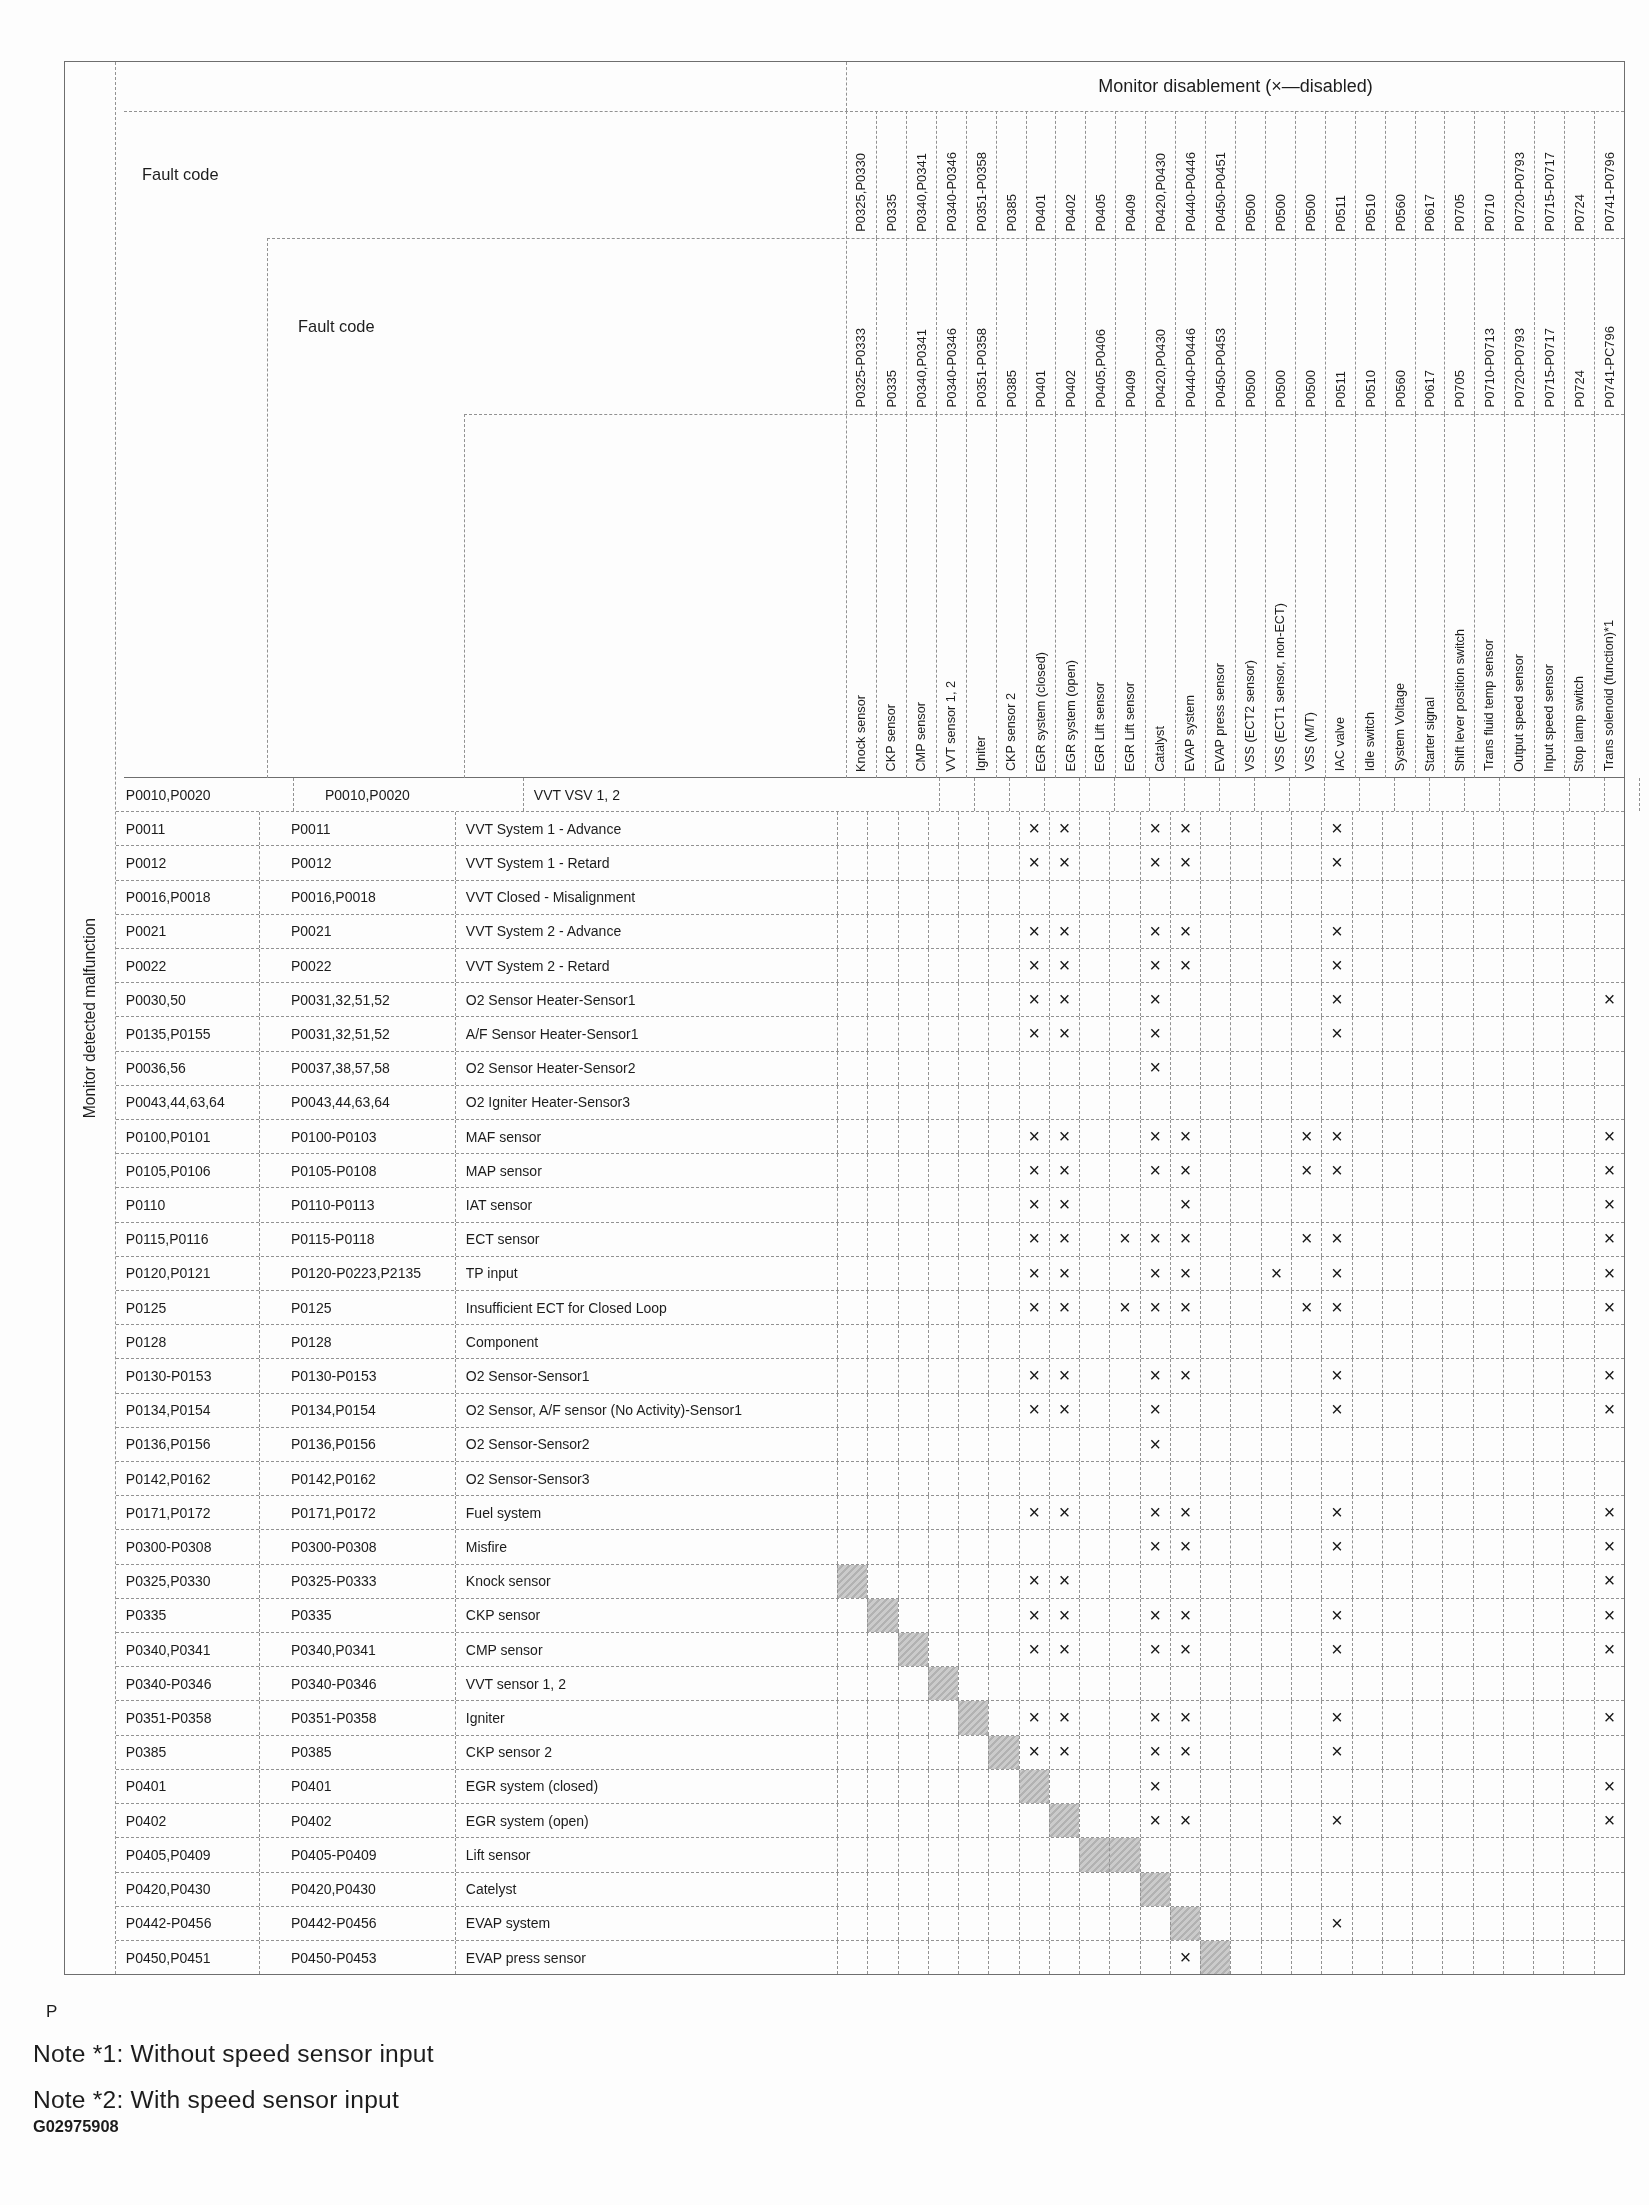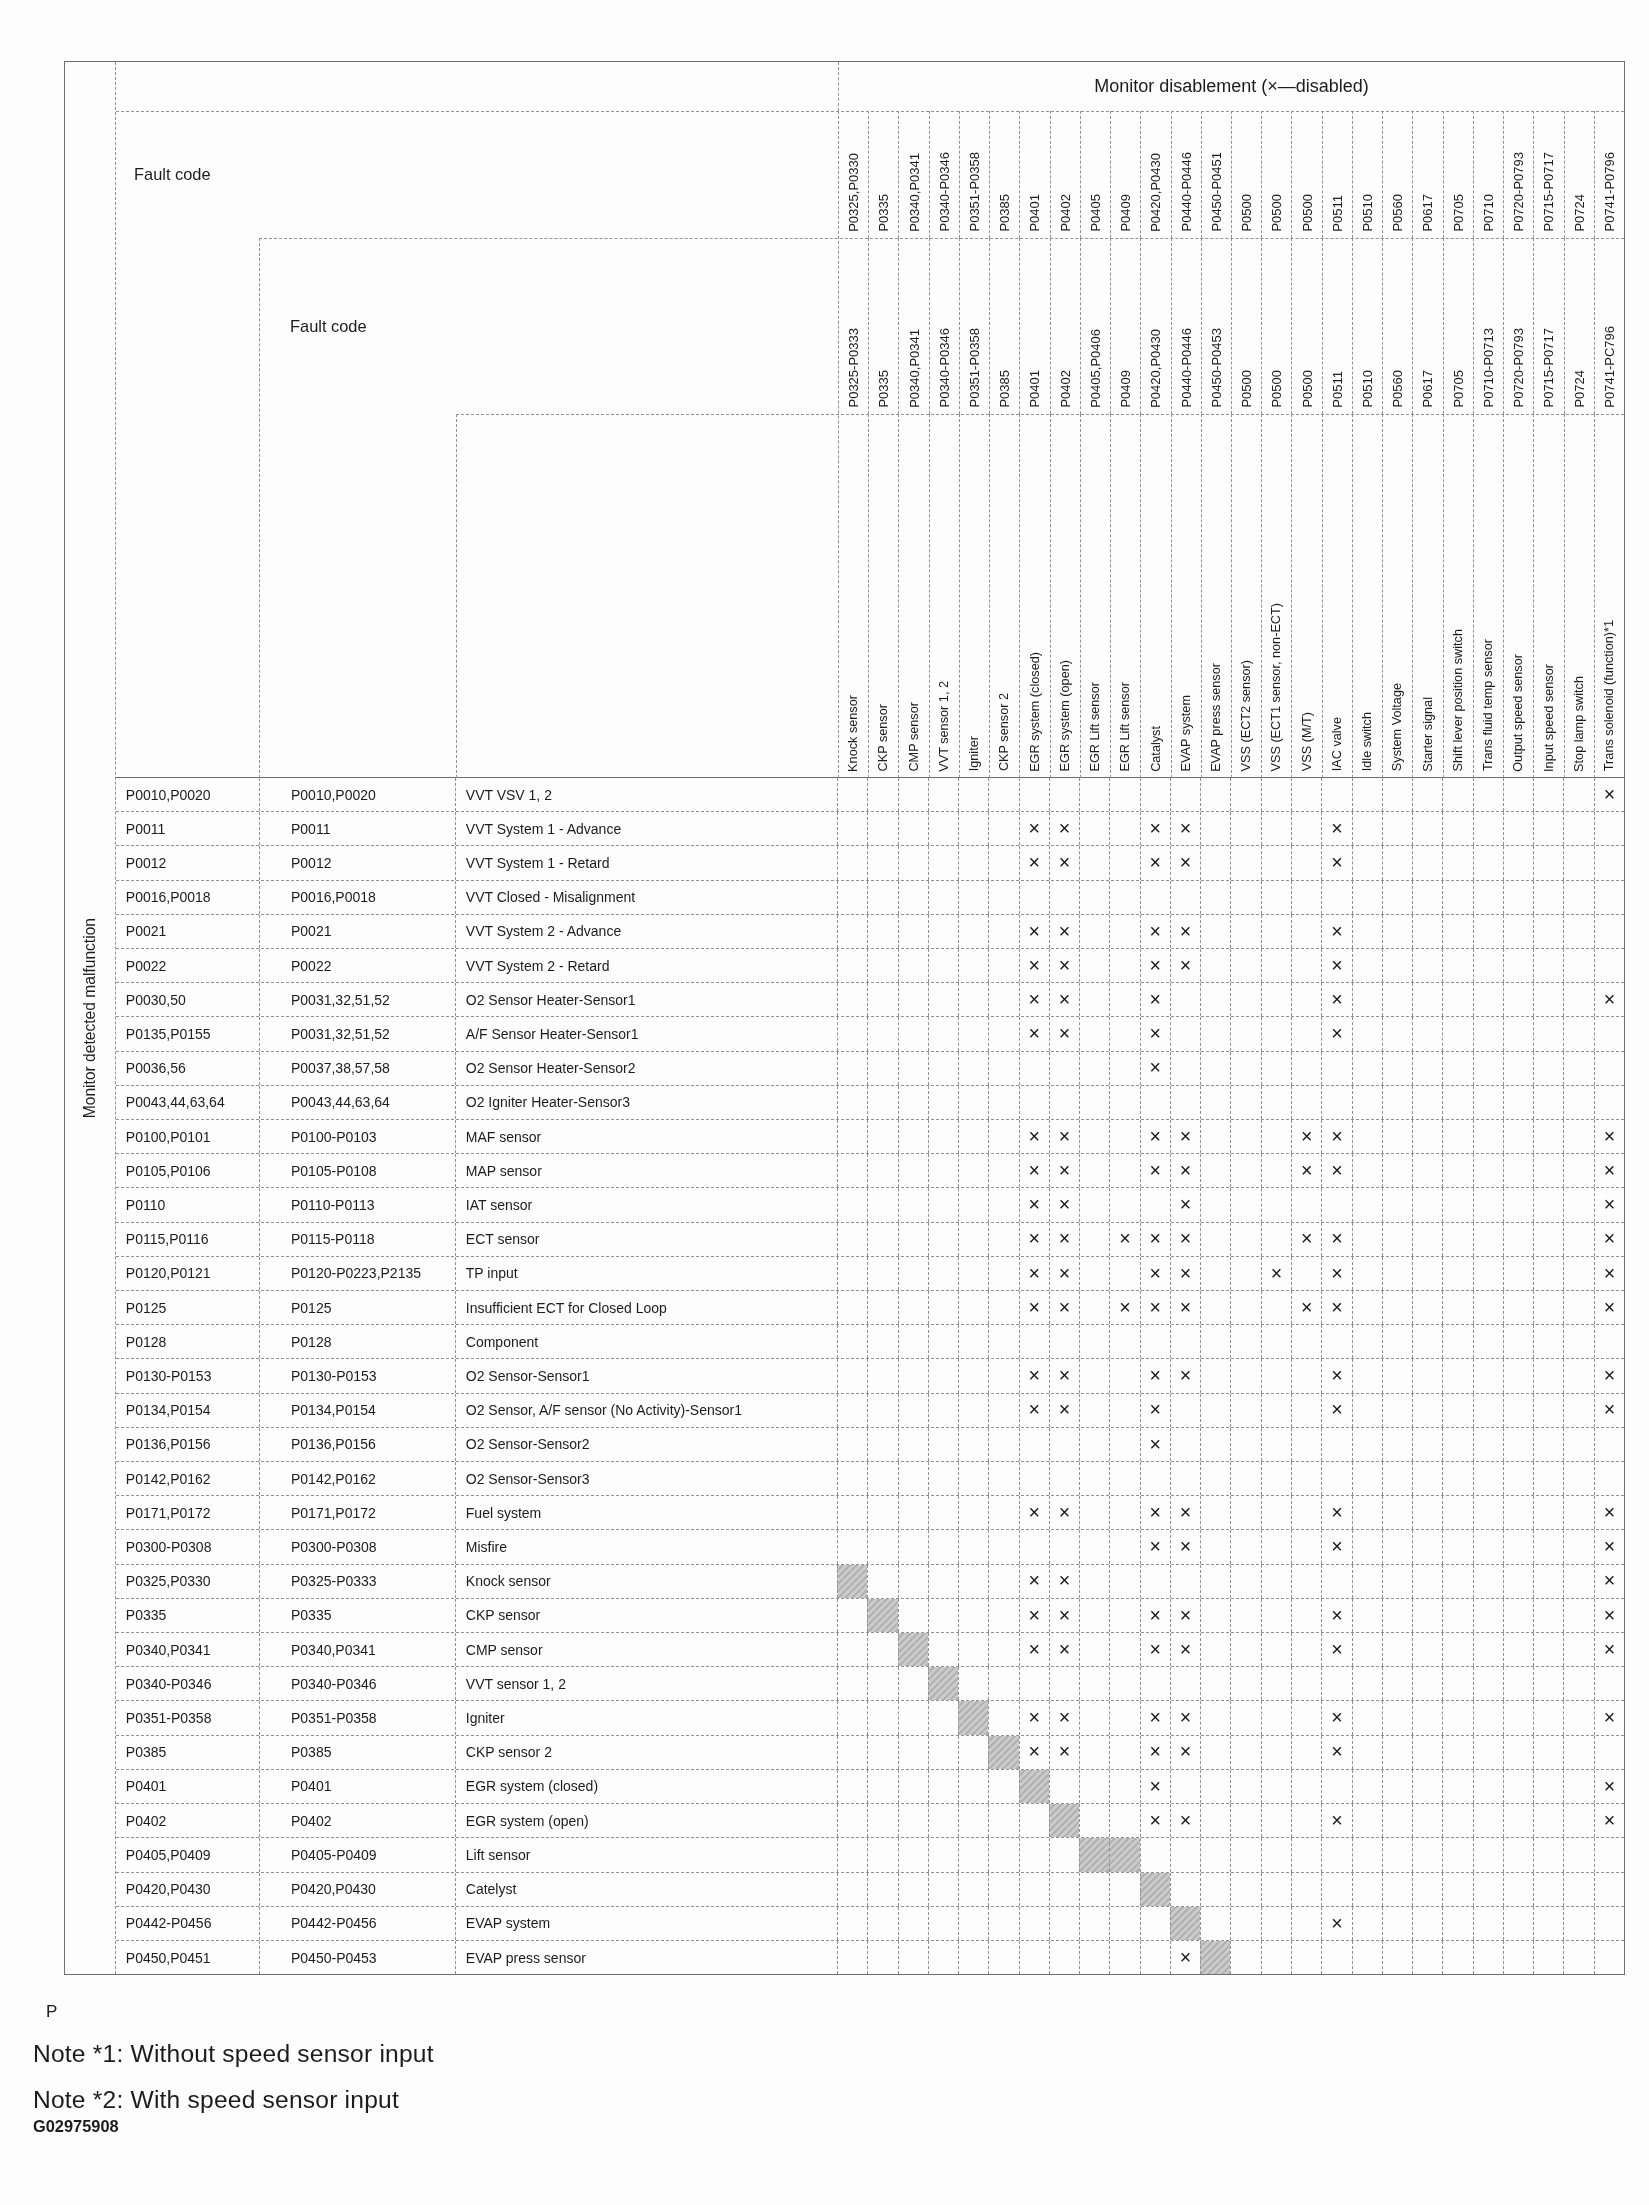--- a/index.html
+++ b/index.html
@@ -27,21 +27,21 @@
     left: 0; top: 0; bottom: 0;
     width: 51px;
     border-right: 0.8px dashed #929292;
     display: flex; align-items: center; justify-content: center;
   }
   .vstrip .vtext { font-size: 15.6px; }
   .main { position: absolute; left: 51px; top: 0; right: 0; bottom: 0; }
 
   
   .head {
-    position: absolute; left: 0; top: 0; right: 0; height: 716px;
+    position: absolute; left: 8px; top: 0; right: 0; height: 716px;
     border-bottom: 1.6px solid #6e6e6e;
   }
   .band {
     position: absolute; left: 722px; top: 0; right: 0; height: 49px;
     border-left: 0.8px dashed #929292;
     display: flex; align-items: center; justify-content: center;
     font-size: 18px;
   }
   .hline60 { position: absolute; left: 0; right: 0; top: 49px; border-top: 0.8px dashed #929292; }
   .hlineA  { position: absolute; left: 143px; right: 0; top: 176px; border-top: 0.8px dashed #929292; }
@@ -91,21 +91,21 @@
   .tbody {
     position: absolute; left: 0; top: 716px; right: 0; bottom: 0;
     display: flex; flex-direction: column;
   }
   .drow {
     flex: 1;
     display: grid;
     grid-template-columns: 143px 196px 382px repeat(26, 1fr);
     border-top: 0.8px dashed #929292;
   }
-  .drow:first-child { border-top: none; }
+  .drow:first-child { border-top: none; gap: 34px; }
   .tc {
     display: flex; align-items: center;
     font-size: 14px; white-space: nowrap; overflow: hidden;
   }
   .tc1 { padding-left: 9.8px; }
   .tc2 { border-left: 0.8px dashed #929292; padding-left: 31px; }
   .tc3 { border-left: 0.8px dashed #929292; padding-left: 9.8px; text-align: center; }
   .mc {
     border-left: 0.8px dashed #929292;
     display: flex; align-items: center; justify-content: center;

